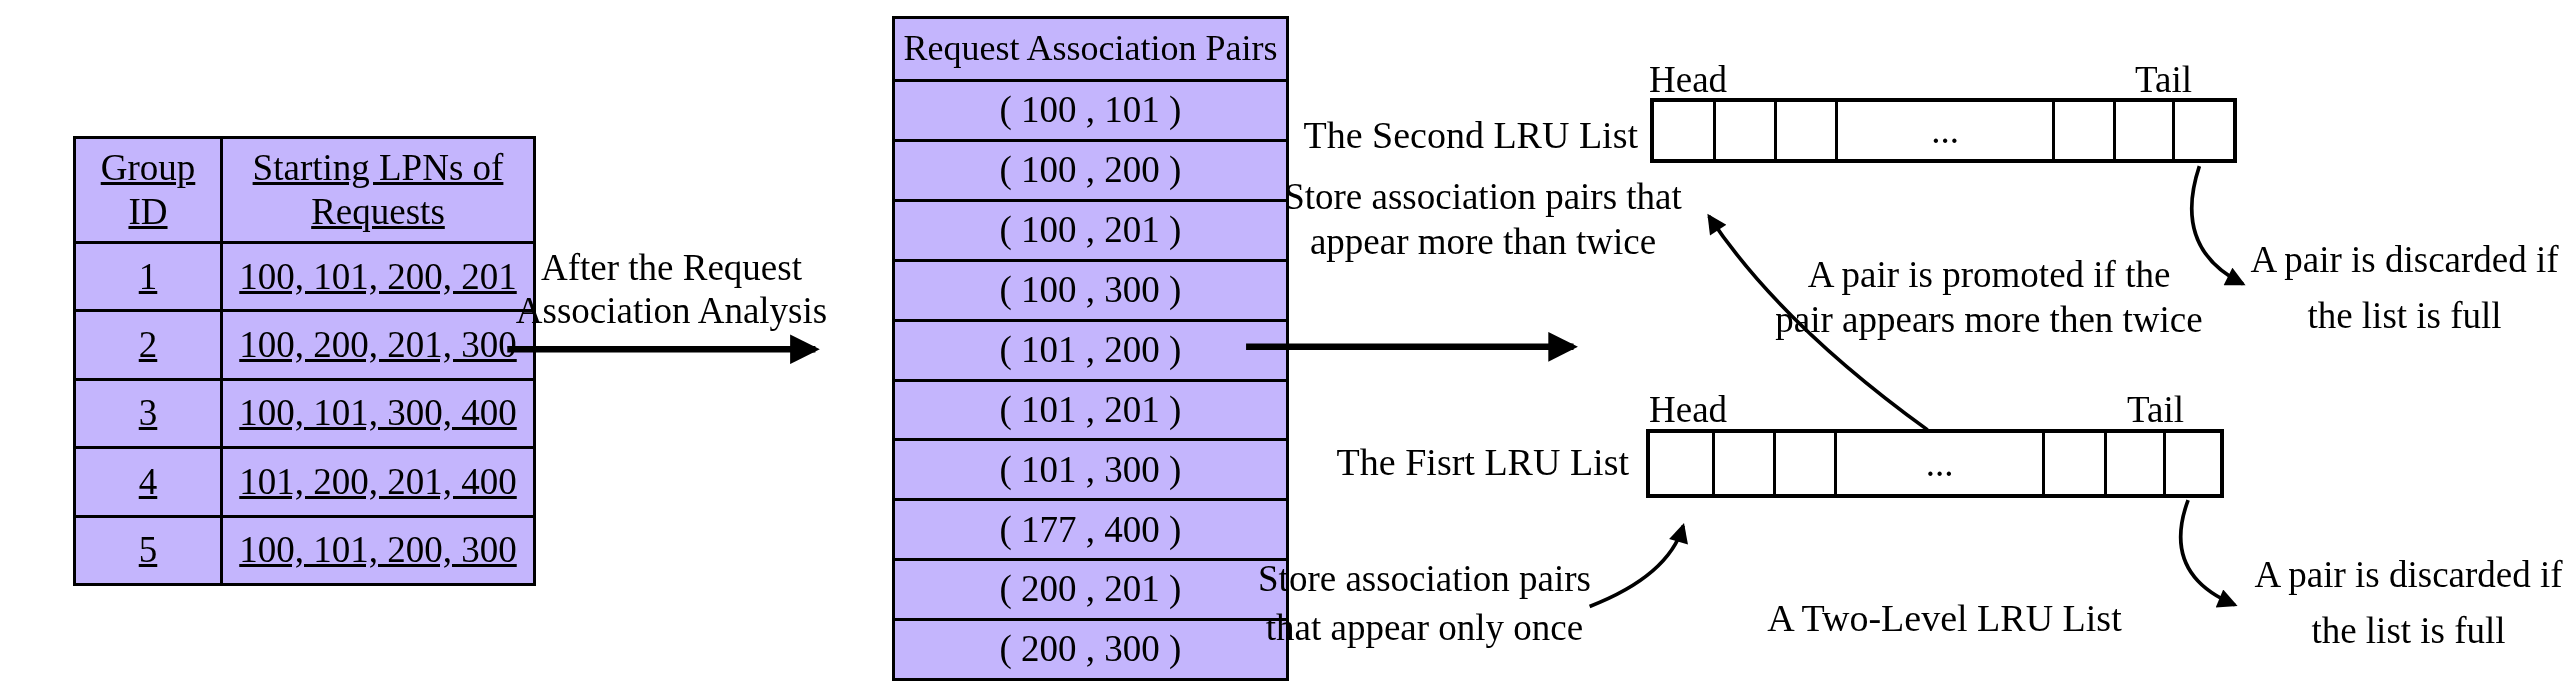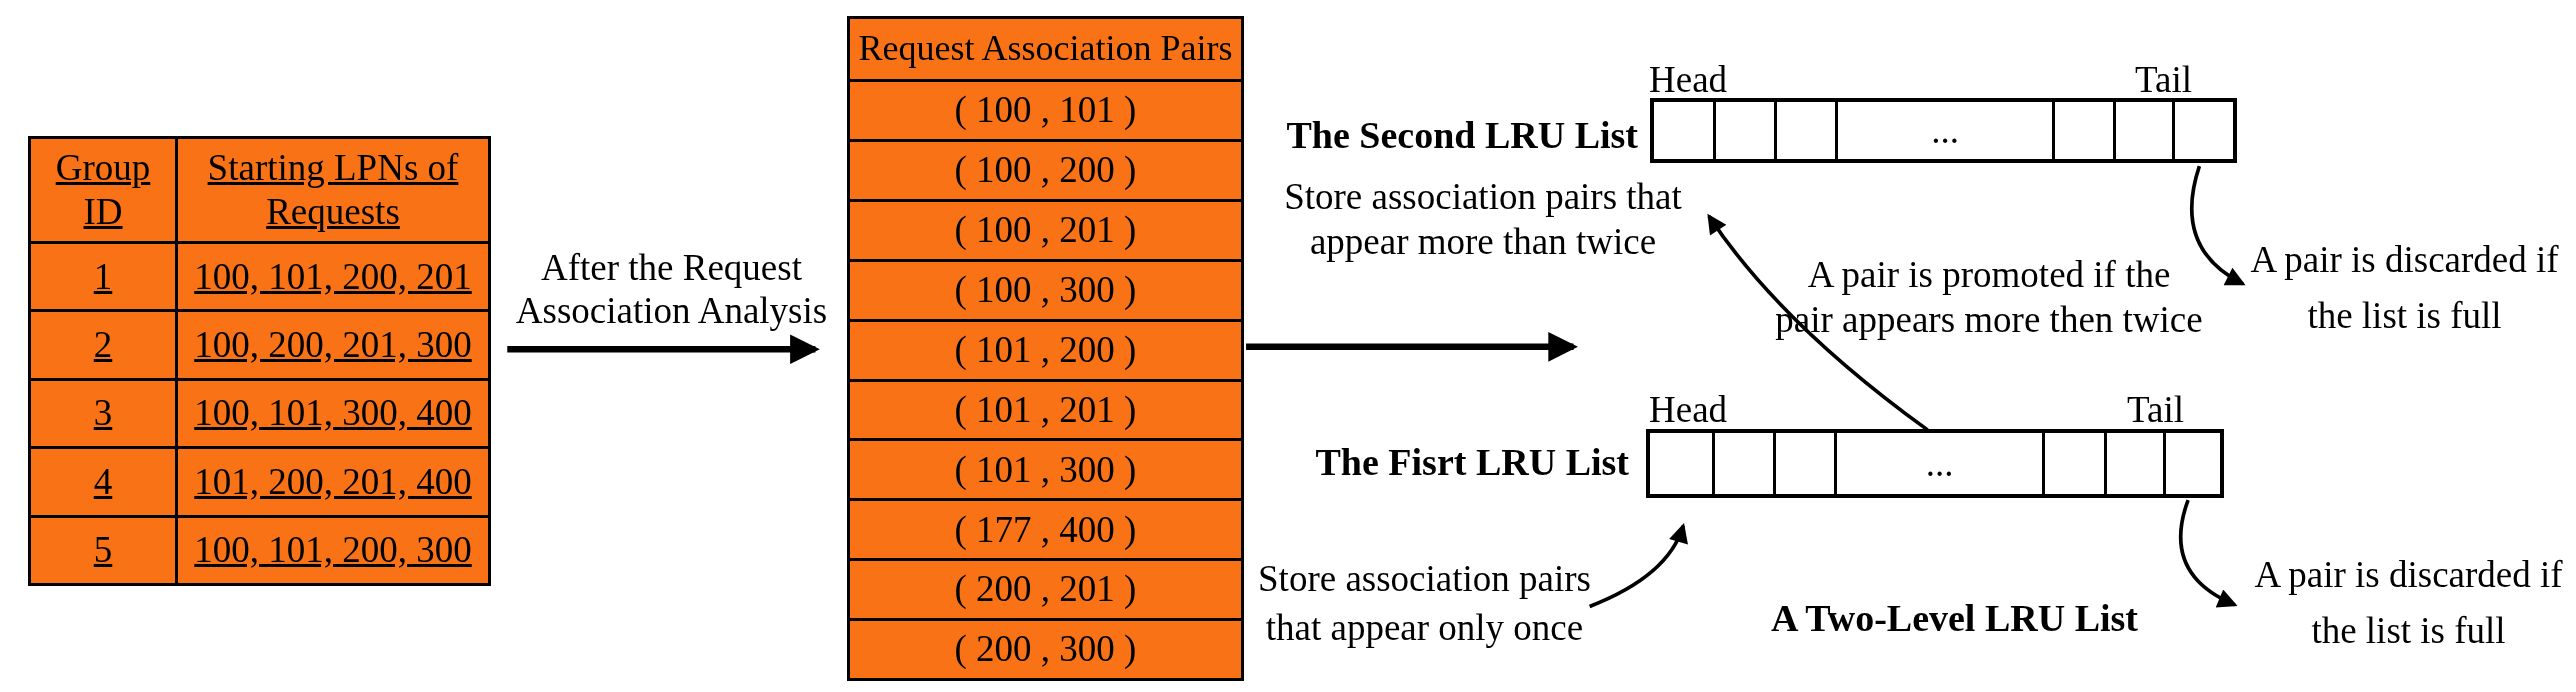--- a/index.html
+++ b/index.html
@@ -9,22 +9,23 @@
     background:#ffffff;
     font-family:"Liberation Serif","DejaVu Serif",serif;
     color:#000;
     overflow:hidden;
   }
   
   .dtable{
     position:absolute;
     border:3.2px solid #000;
     box-sizing:border-box;
-    background:#f97316;
+    background:#c4b5fd;
     display:grid;
+    margin-left:45px;
   }
   .cell{
     display:flex;
     align-items:center;
     justify-content:center;
     text-align:center;
     font-size:37px;
     line-height:1.2;
     white-space:pre-line;
     box-sizing:border-box;
@@ -51,35 +52,35 @@
     font-size:37px;
     line-height:1.22;
     text-align:center;
     white-space:pre-line;
   }
   .note-loose{line-height:1.5;}
   .note-mid{line-height:1.33;}
   .lru-title{
     position:absolute;
     font-size:38px;
-    font-weight:bold;
+    font-weight:normal;
     text-align:right;
     white-space:nowrap;
   }
   .ht-label{
     position:absolute;
     font-size:37px;
     white-space:nowrap;
   }
   .ht-right{text-align:center;}
   .caption{
     position:absolute;
     font-size:38px;
-    font-weight:bold;
-    text-align:right;
+    font-weight:normal;
+    text-align:center;
     white-space:nowrap;
   }
   .arrow-layer{position:absolute;left:0;top:0;width:2576px;height:692px;pointer-events:none;}
 </style>
 </head>
 <body>
 
 <div id="canvas">
 
   <div class="dtable" style="left:28px;top:136px;width:463px;height:450px;grid-template-columns:144px 1fr;grid-template-rows:102px repeat(5,1fr);text-decoration:underline;">

